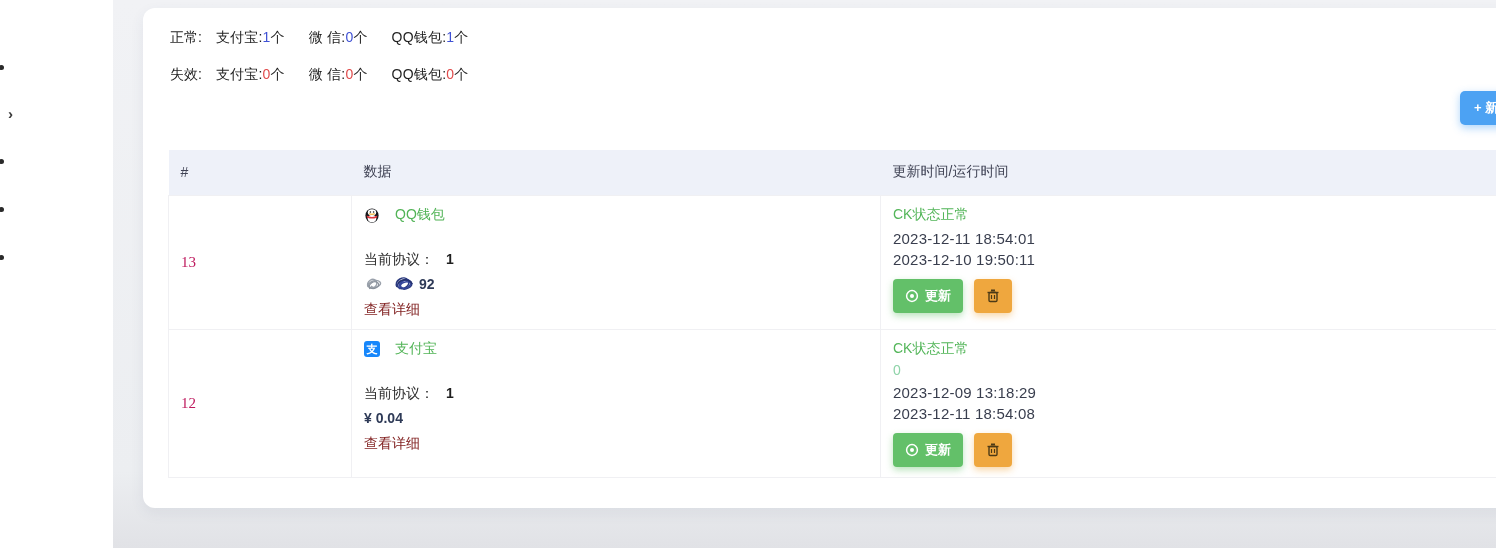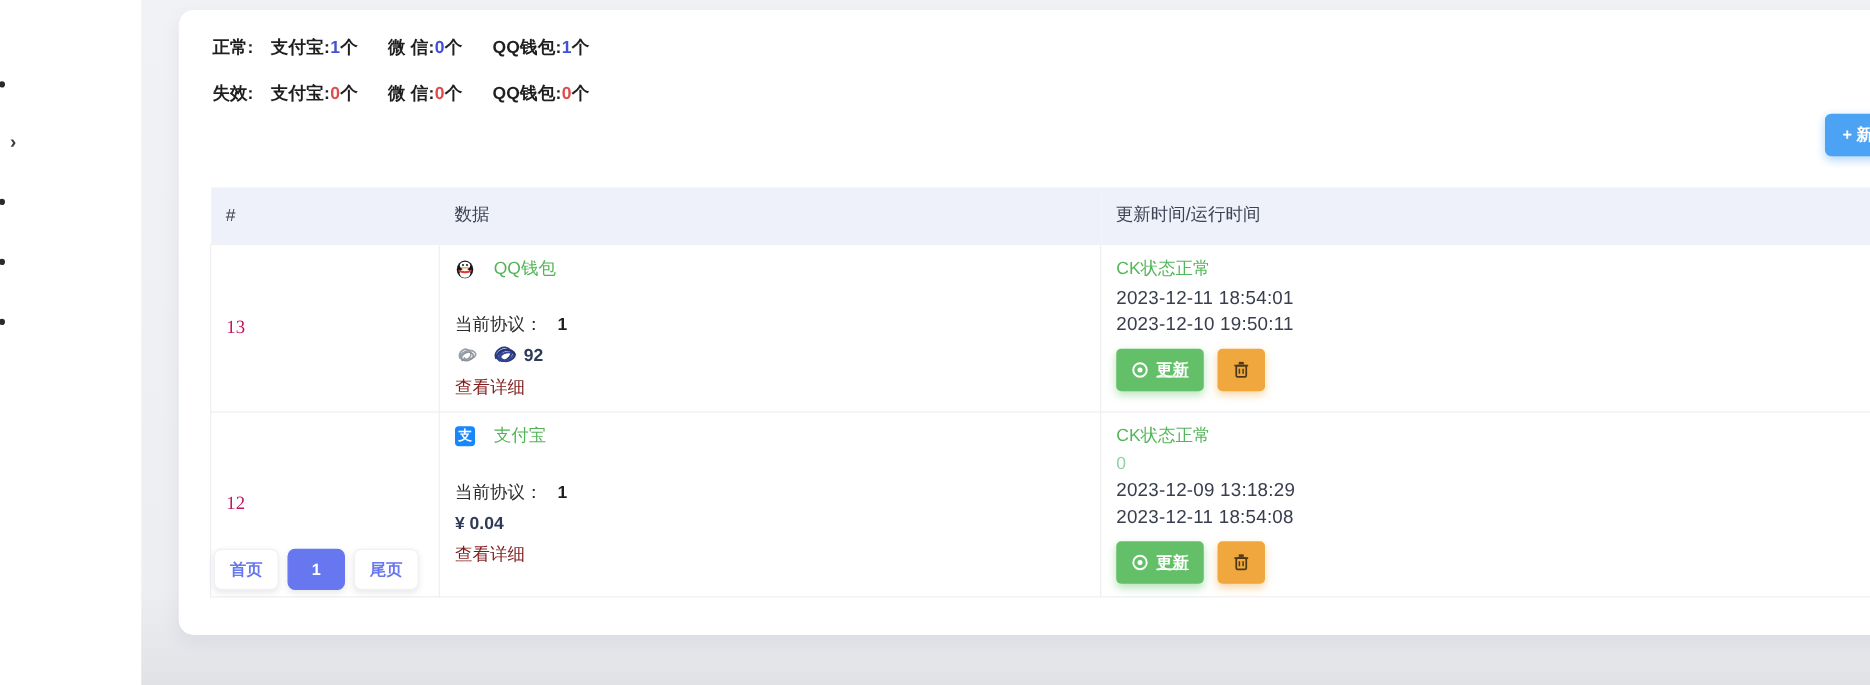--- a/index.html
+++ b/index.html
@@ -28,21 +28,21 @@
   
   .card {
     position:absolute; left:143px; top:8px; width:1380px; height:500px;
     background:#ffffff; border-radius:12px;
     box-shadow: 0 5px 14px rgba(70,75,110,0.08);
     z-index:2;
   }
 
   
   .stats { position:absolute; left:27px; top:21px; font-size:14px; }
-  .stats-line { display:flex; align-items:center; margin-bottom:19px; font-weight:700; color:#1f1f1f; }
+  .stats-line { display:flex; align-items:center; margin-bottom:19px; font-weight:400; color:#1f1f1f; }
   .stats-label { margin-right:14px; }
   .stats-item { margin-right:24px; letter-spacing:0.2px; }
   .num-blue { color:#3f51d4; }
   .num-red  { color:#e04b4b; }
 
   
   .btn-records {
     position:absolute; left:1195px; top:83px; height:34px; line-height:34px;
     padding:0 15px; background:#5fc064; color:#fff; font-size:13px; font-weight:700;
     border-radius:5px; border:none; cursor:pointer;
@@ -85,21 +85,20 @@
   .status-sub { color:#8ed3a8; margin-bottom:3px; min-height:17px; }
   .ts { color:#393e4e; font-size:15px; line-height:21px; letter-spacing:0.2px; }
   .row-actions { margin-top:9px; display:flex; align-items:center; }
 
   .btn-update {
     display:inline-flex; align-items:center; gap:6px; height:34px; padding:0 12px;
     background:#63c069; color:#fff; border:none; border-radius:4px;
     font-size:13px; font-weight:700; cursor:pointer;
     box-shadow:0 3px 7px rgba(99,192,105,0.45);
     font-family:inherit;
-    text-decoration:underline;
   }
   .btn-delete {
     width:38px; height:34px; margin-left:11px; background:#efa73e; border:none;
     border-radius:4px; display:inline-flex; align-items:center; justify-content:center;
     cursor:pointer; box-shadow:0 3px 7px rgba(239,167,62,0.45);
   }
 
   
   .qq-icon, .alipay-icon { width:16px; height:16px; display:inline-block; flex:0 0 16px; }
   .alipay-icon {
@@ -258,19 +257,14 @@
                 <line x1="5.5" y1="7" x2="5.5" y2="11" stroke="#4c3a16" stroke-width="1.2"></line>
                 <line x1="8.5" y1="7" x2="8.5" y2="11" stroke="#4c3a16" stroke-width="1.2"></line>
               </svg>
             </button>
           </div>
         </td>
       </tr>
     </tbody>
   </table>
 
-  <div class="pagination">
-    <button class="page-btn">首页</button>
-    <button class="page-btn active">1</button>
-    <button class="page-btn">尾页</button>
-  </div>
 
 </div>
 
 </body></html>

